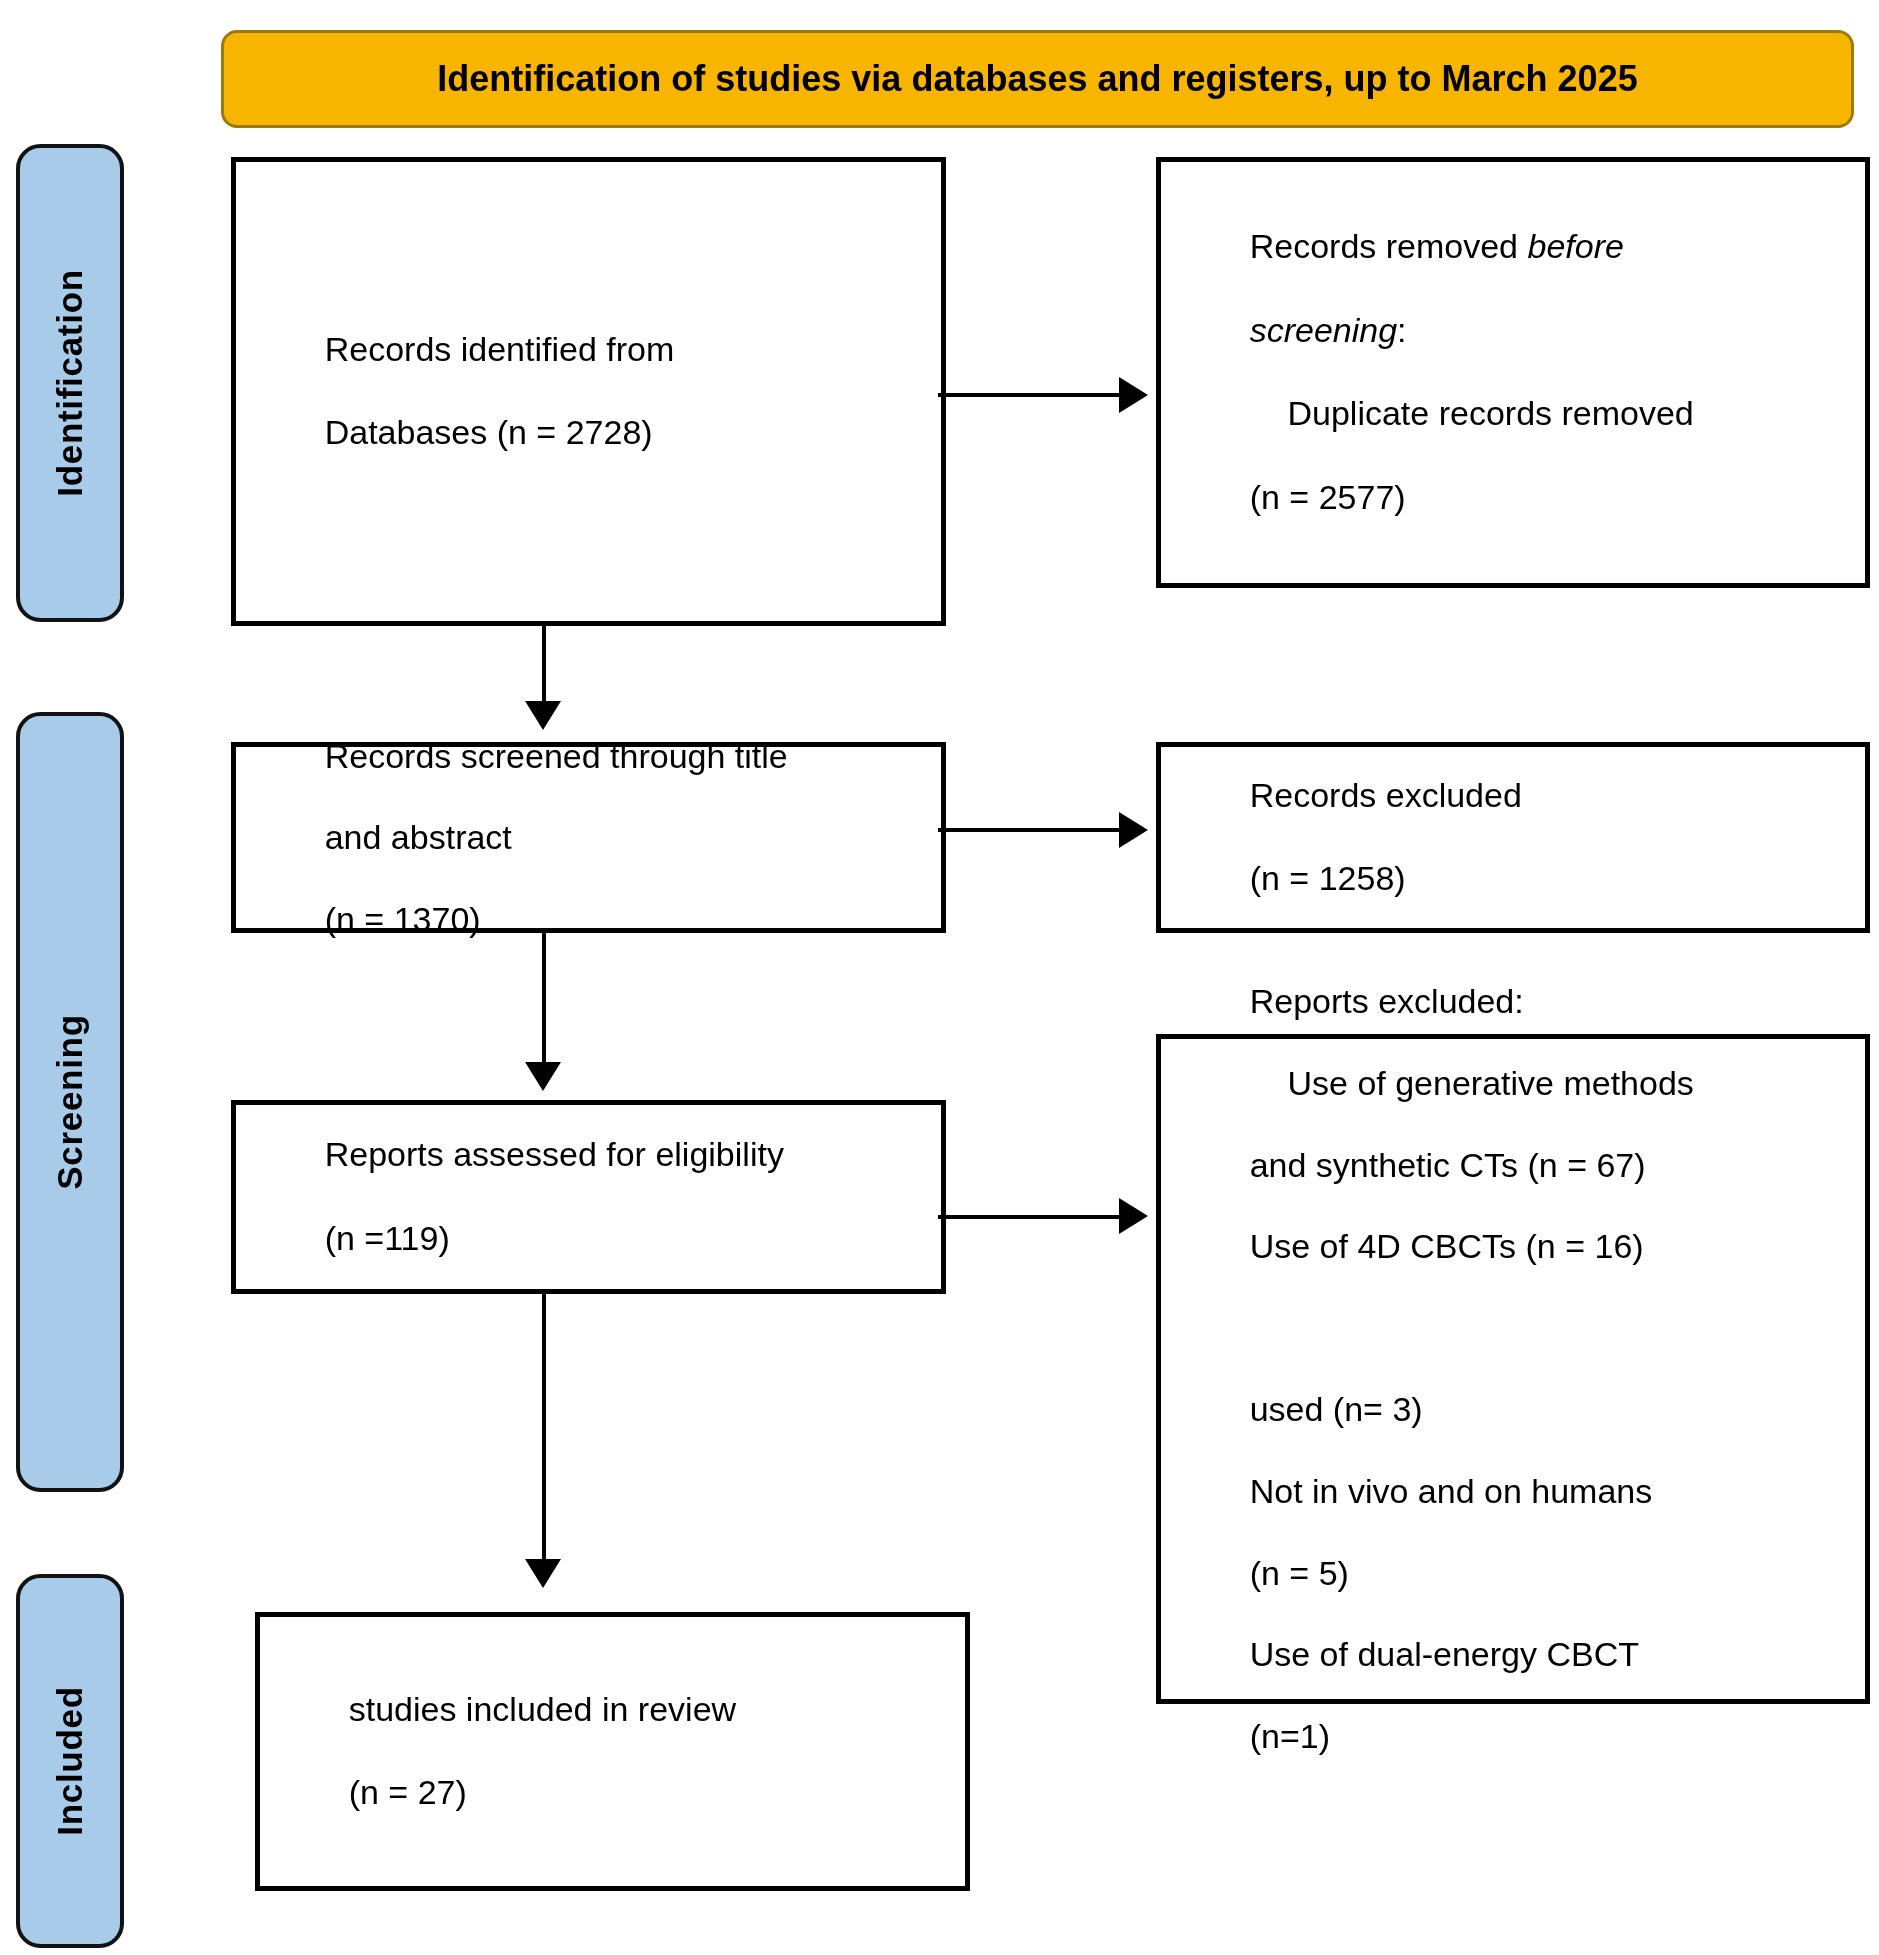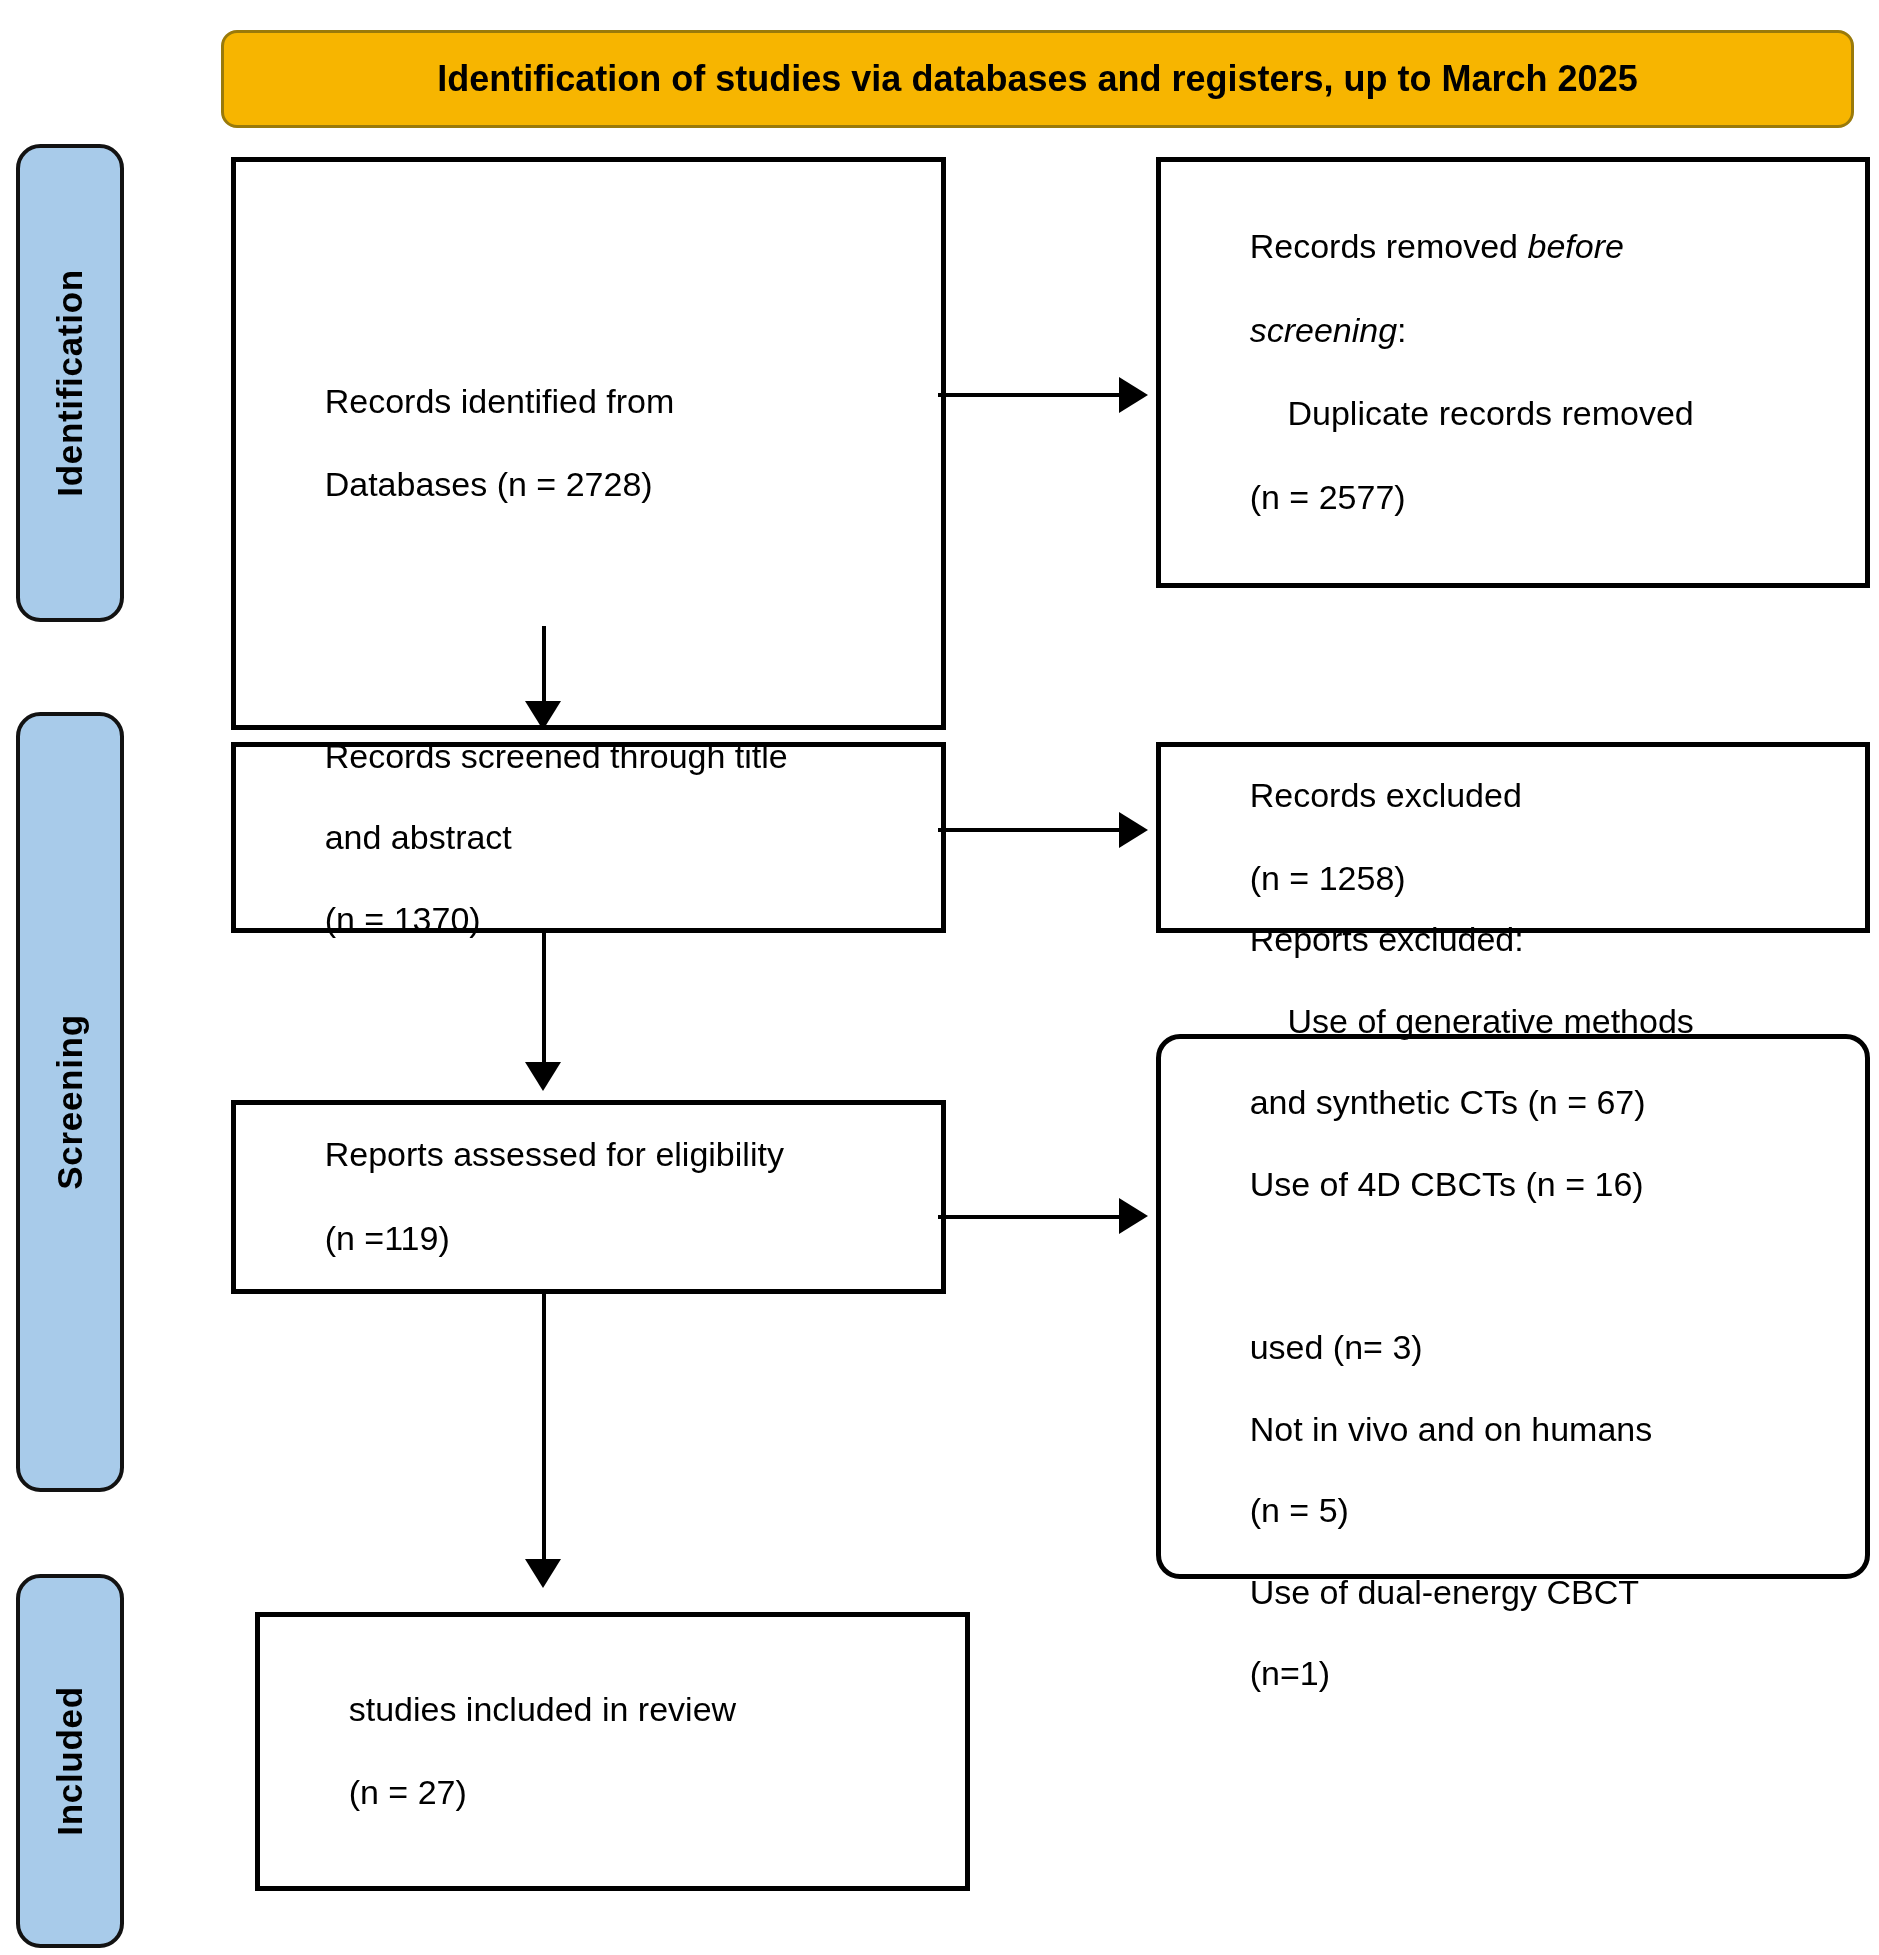--- a/index.html
+++ b/index.html
@@ -127,21 +127,21 @@
   </div>
 
   <div class="stage-pill" style="left:16px; top:712px; width:108px; height:780px;">
     <div class="stage-label">Screening</div>
   </div>
 
   <div class="stage-pill" style="left:16px; top:1574px; width:108px; height:374px;">
     <div class="stage-label">Included</div>
   </div>
 
-  <div class="flow-box" style="left:223px; top:157px; width:715px; height:573px;">
+  <div class="flow-box" style="left:223px; top:157px; width:715px; height:469px;">
     <div class="box-text">
       <span>Records identified from</span><br>
       <span>Databases (n = 2728)</span>
     </div>
   </div>
 
   <div class="flow-box" style="left:1148px; top:157px; width:714px; height:431px;">
     <div class="box-text">
       <span>Records removed </span><span class="italic">before</span><br>
       <span class="italic">screening</span><span>:</span><br>
@@ -177,21 +177,21 @@
   <div class="v-line" style="left:542px; top:933px; height:133px;"></div>
   <div class="arrow-down" style="left:525px; top:1062px;"></div>
 
   <div class="flow-box" style="left:223px; top:1100px; width:715px; height:194px;">
     <div class="box-text">
       <span>Reports assessed for eligibility</span><br>
       <span>(n =119)</span>
     </div>
   </div>
 
-  <div class="flow-box" style="left:1148px; top:1034px; width:714px; height:545px;border-radius:24px;">
+  <div class="flow-box" style="left:1148px; top:1034px; width:714px; height:670px;">
     <div class="box-text tight">
       <span>Reports excluded:</span><br>
       <span>    Use of generative methods</span><br>
       <span>and synthetic CTs (n = 67)</span><br>
       <span>Use of 4D CBCTs (n = 16)</span><br>
       <br>
       <span>used (n= 3)</span><br>
       <span>Not in vivo and on humans</span><br>
       <span>(n = 5)</span><br>
       <span>Use of dual-energy CBCT</span><br>

